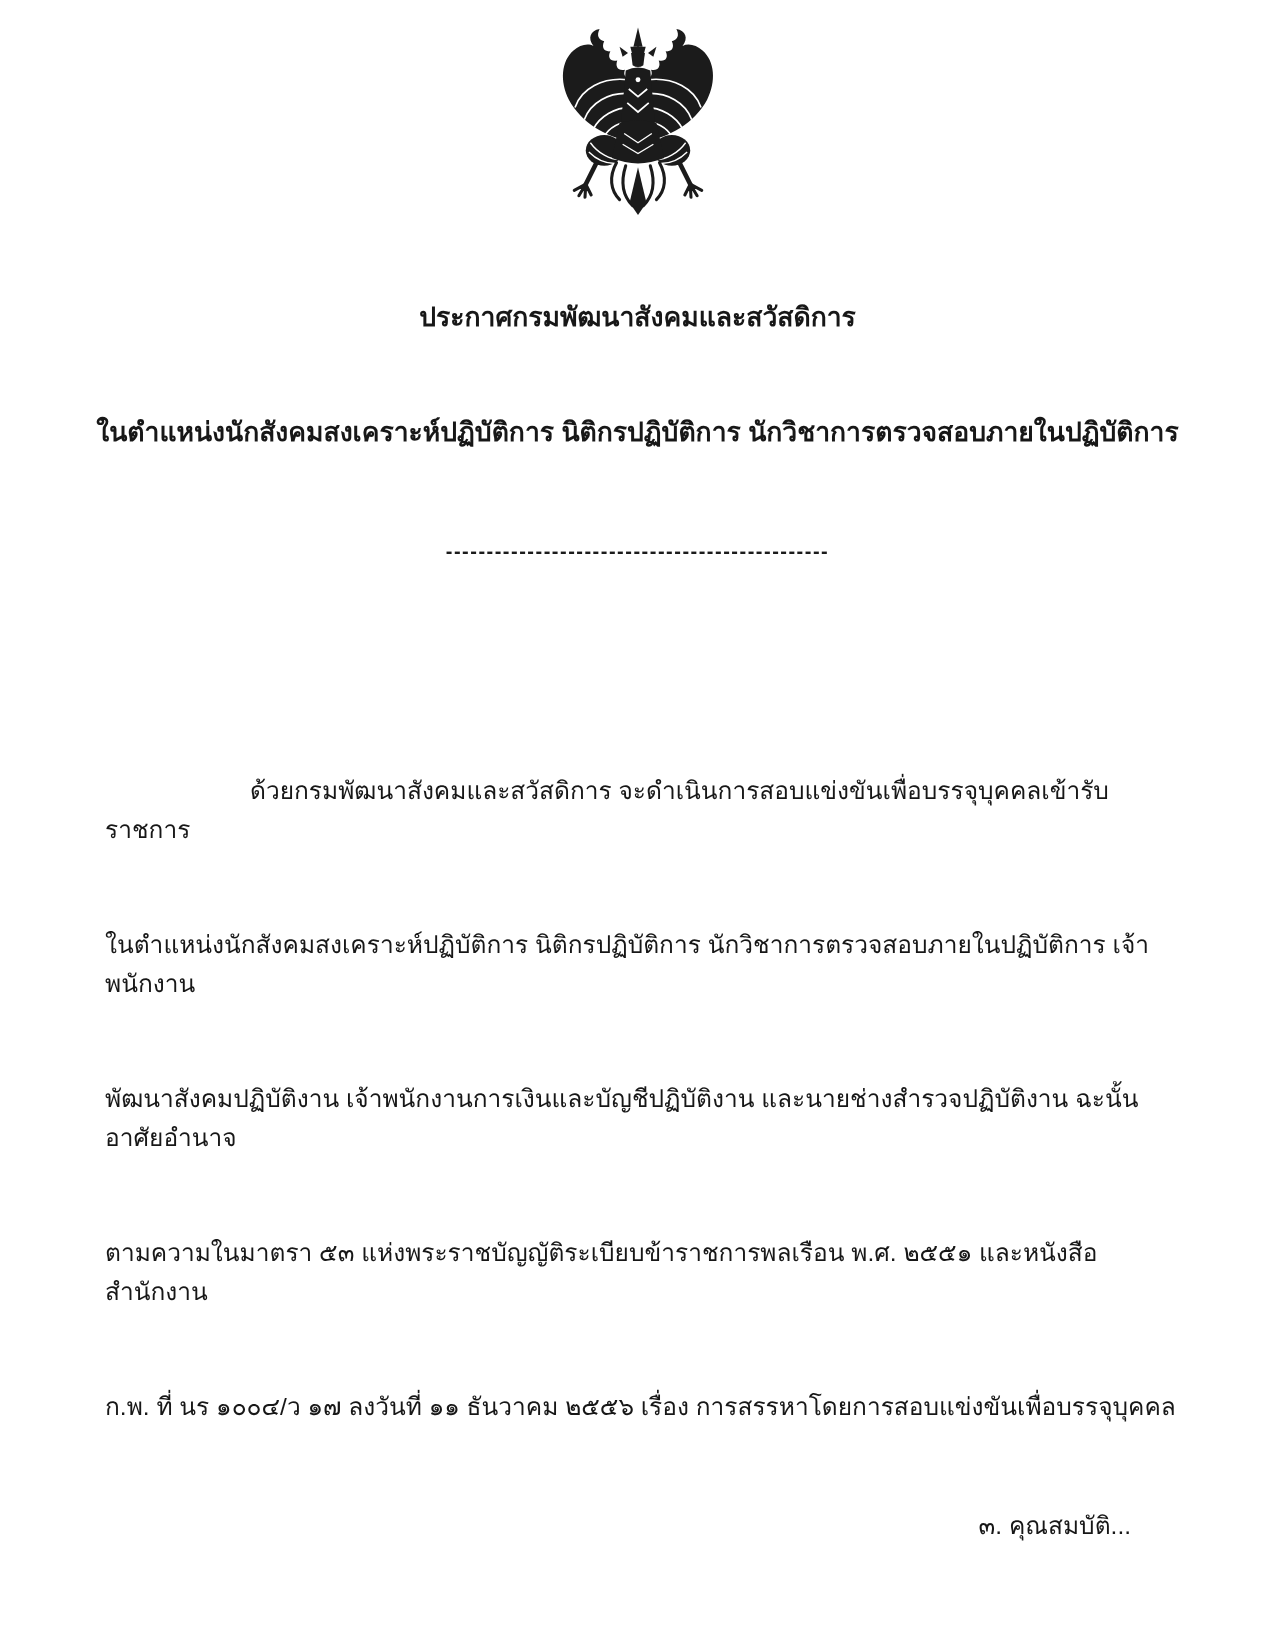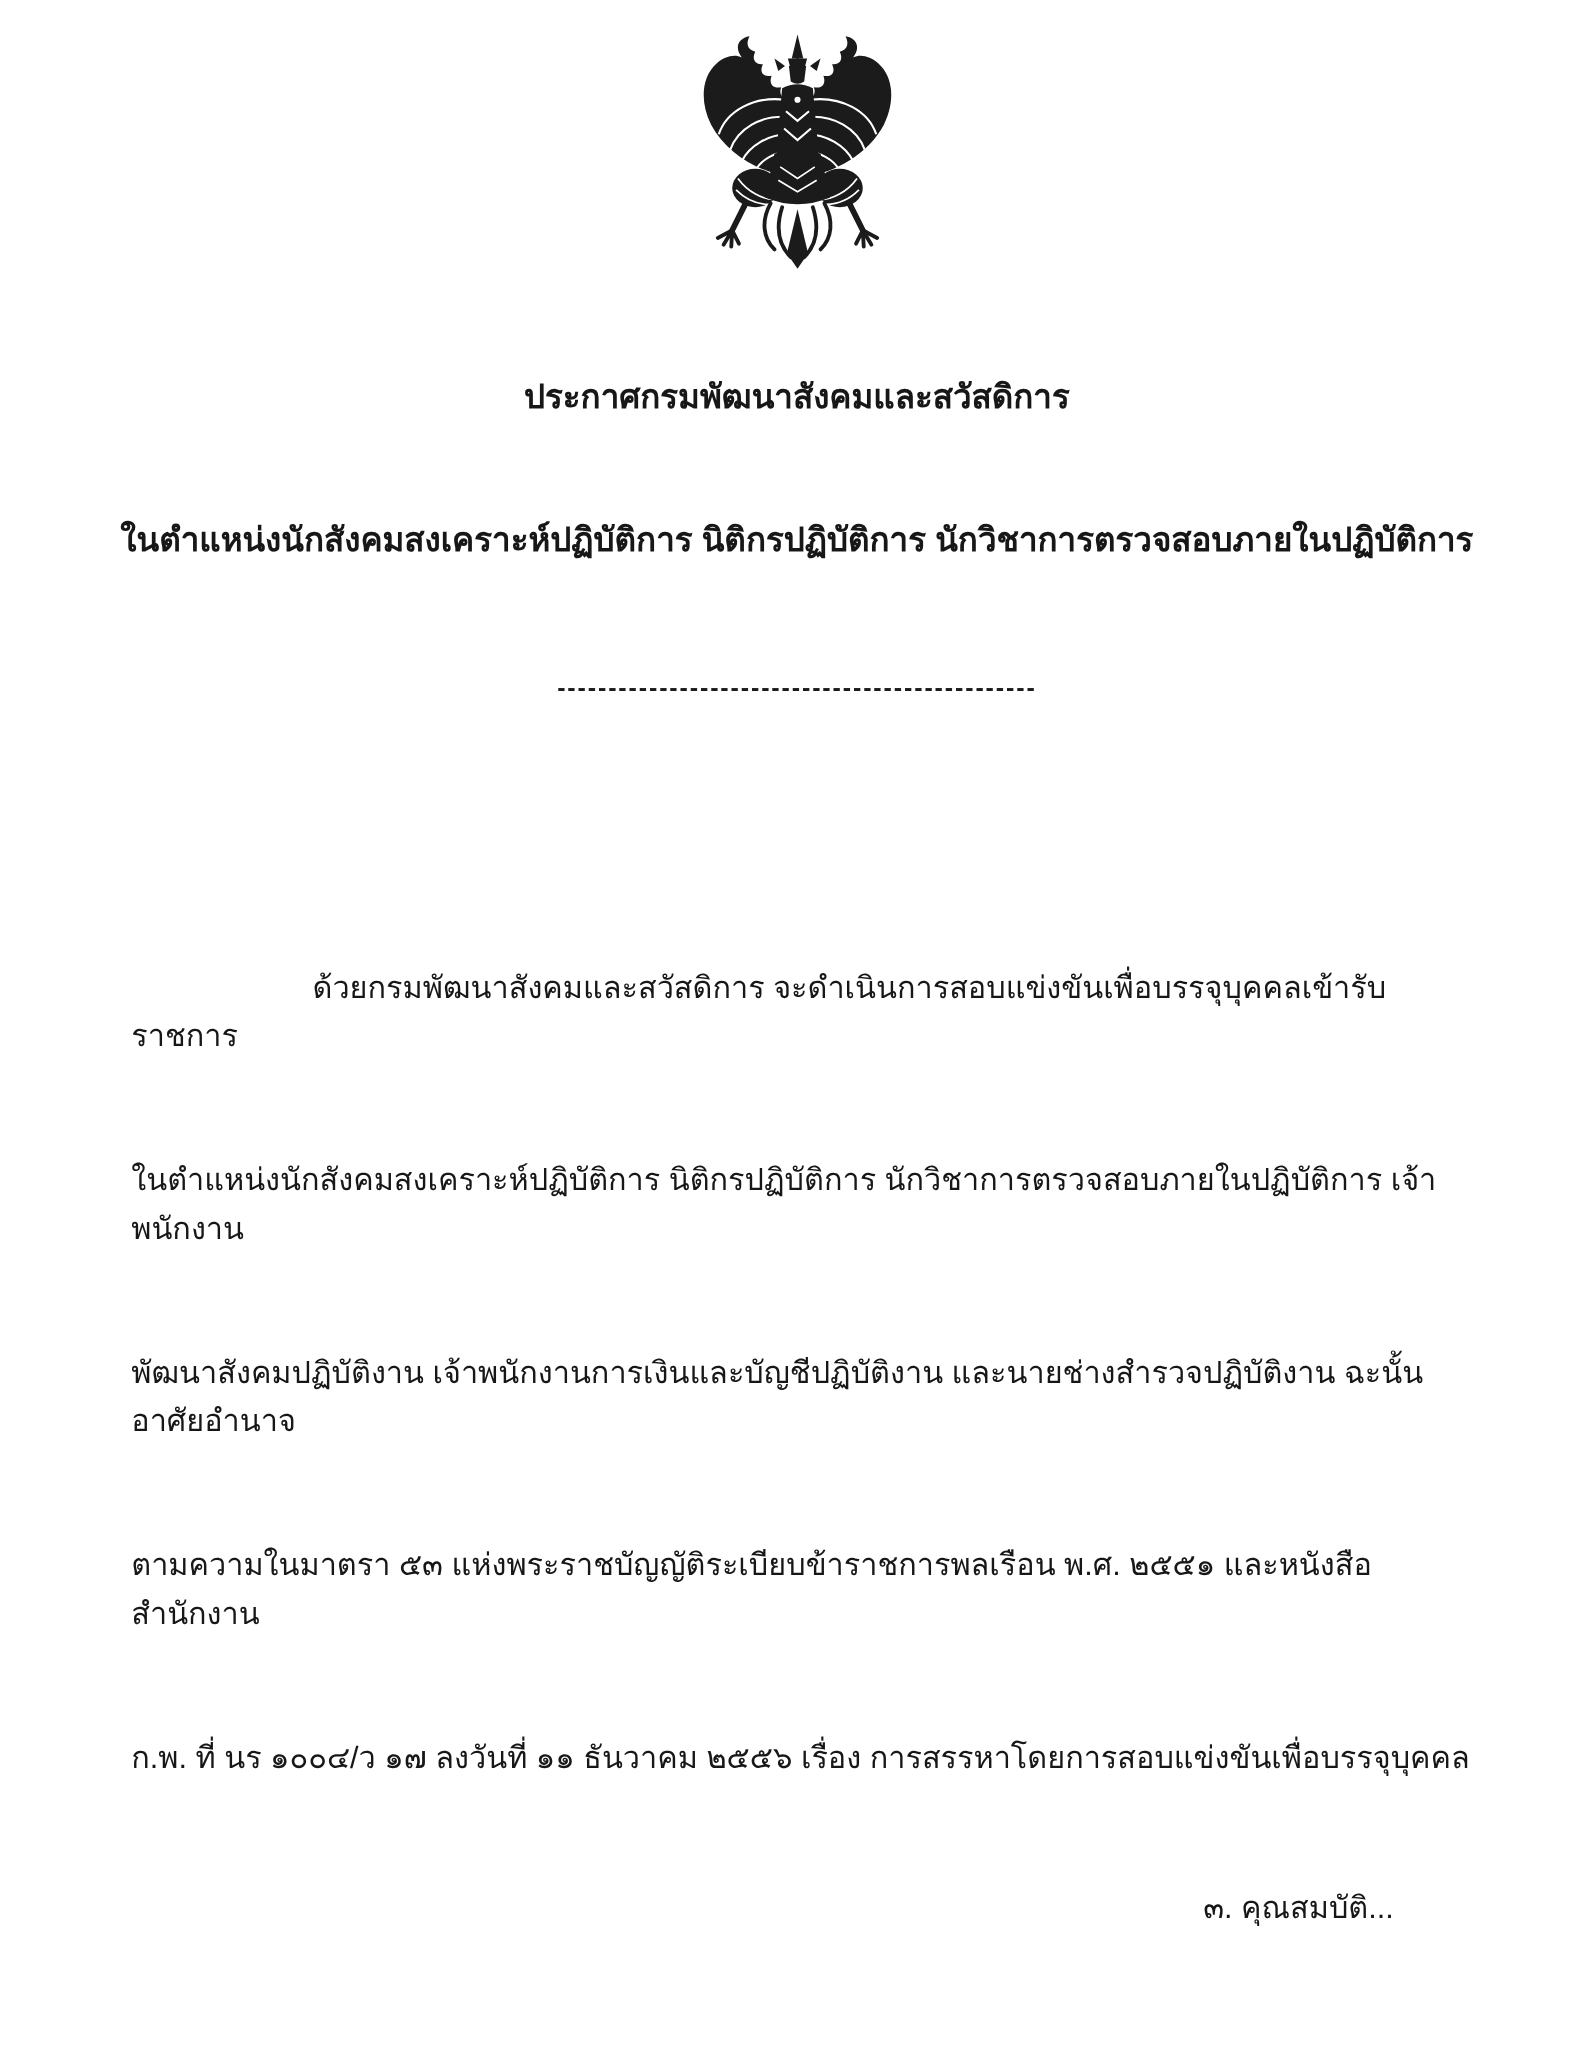--- a/index.html
+++ b/index.html
@@ -33,21 +33,21 @@
     margin:10px 98px 0 105px;
     font-size:24.5px;
     line-height:38.5px;
     white-space:pre-wrap;
   }
   .line{min-height:38.5px;}
   .indent-first{text-indent:145px;margin-top:44px;}
   .continuation-note{
     position:absolute;
     top:1506px;
-    right:160px;
+    right:144px;
     font-size:24.5px;
     color:#171717;
   }
   .garuda{display:inline-block;}
 </style>
 </head>
 <body>
 
 <div class="page">
 

